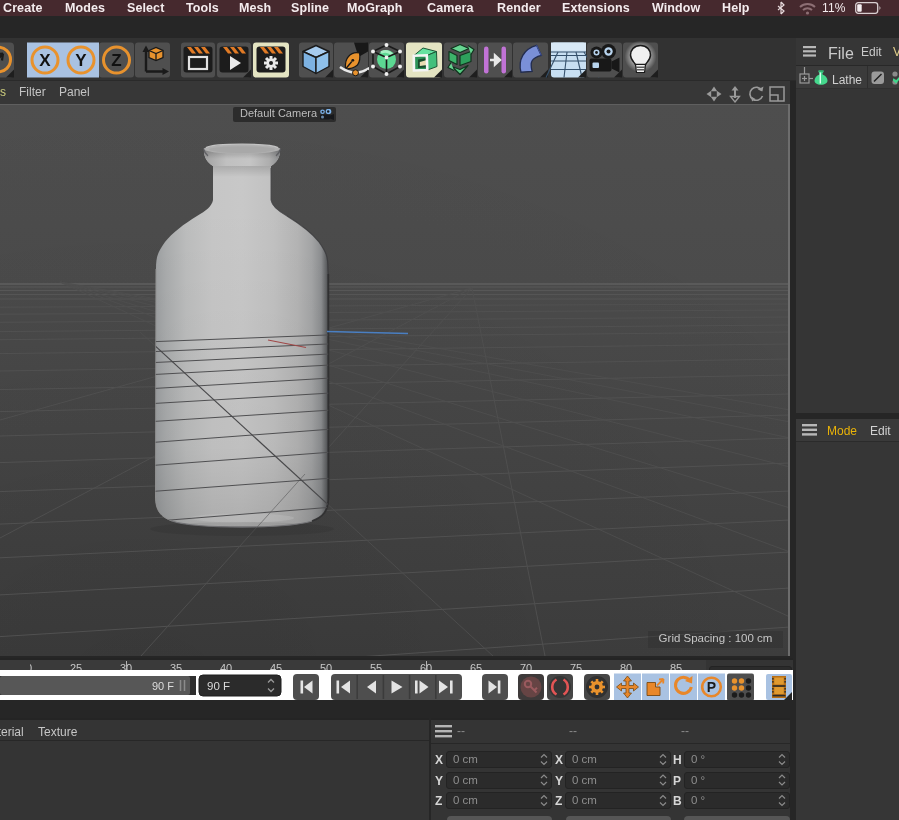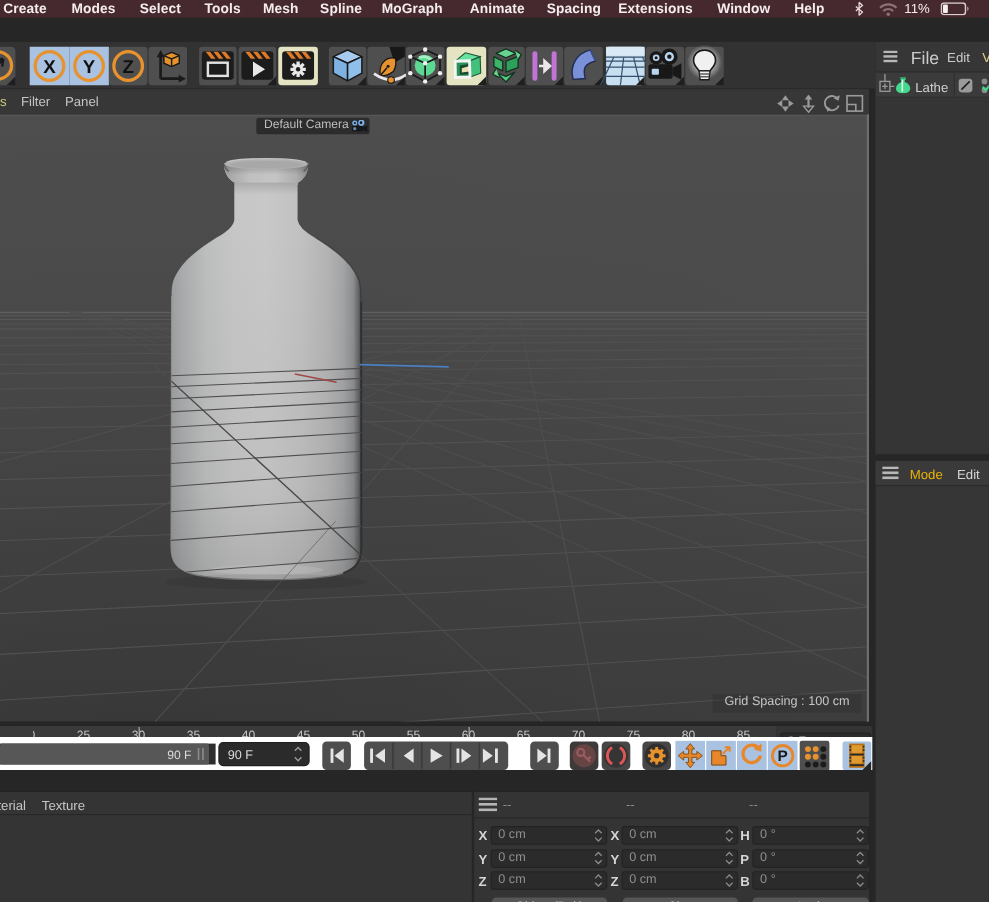--- a/index.html
+++ b/index.html
@@ -59,22 +59,22 @@
 <div id="stage">
 
 <div class="abs" id="menubar">
   <span style="left:3px">Create</span>
   <span style="left:65px">Modes</span>
   <span style="left:127px">Select</span>
   <span style="left:186px">Tools</span>
   <span style="left:239px">Mesh</span>
   <span style="left:291px">Spline</span>
   <span style="left:347px">MoGraph</span>
-  <span style="left:427px">Animate</span>
-  <span style="left:497px">Spacing</span>
+  <span style="left:427px">Camera</span>
+  <span style="left:497px">Render</span>
   <span style="left:562px">Extensions</span>
   <span style="left:652px">Window</span>
   <span style="left:722px">Help</span>
   <svg class="abs" style="left:774px;top:1px" width="14" height="14" viewBox="0 0 14 14">
     <path d="M7 1 L7 13 M7 1 L10 4 L4 9 M7 13 L10 10 L4 5" stroke="#e7dadc" stroke-width="1.2" fill="none"></path>
   </svg>
   <svg class="abs" style="left:798px;top:2px" width="19" height="13" viewBox="0 0 19 13">
     <path d="M2 5 A 11 11 0 0 1 17 5" stroke="#8d6f74" stroke-width="2" fill="none"></path>
     <path d="M5 8 A 7 7 0 0 1 14 8" stroke="#8d6f74" stroke-width="2" fill="none"></path>
     <circle cx="9.5" cy="11" r="1.6" fill="#8d6f74"></circle>

